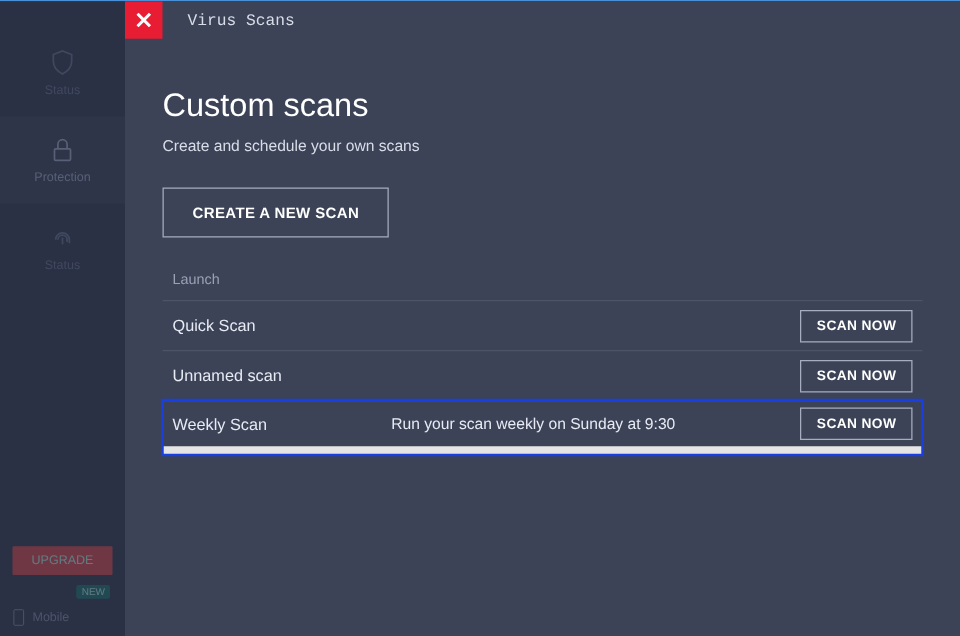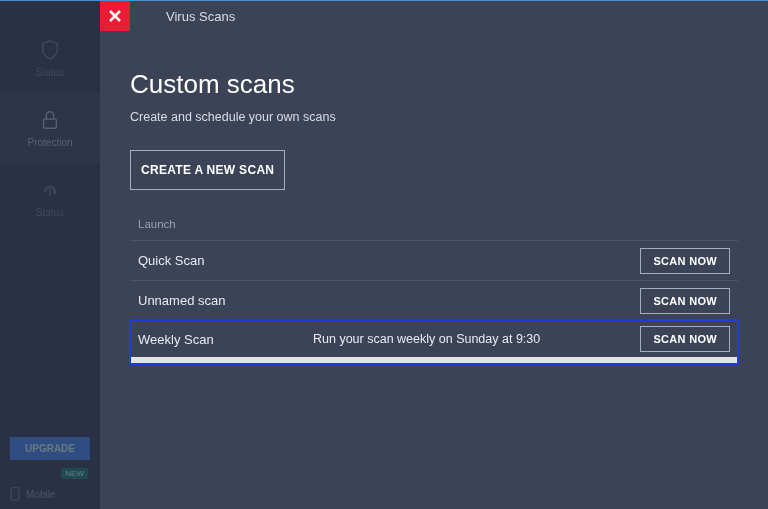--- a/index.html
+++ b/index.html
@@ -13,35 +13,35 @@
 .sidebar { width: 100px; height: 100%; background: #2a3145; display: flex; flex-direction: column; padding-top: 22px; position: relative; }
 .side-item { display: flex; flex-direction: column; align-items: center; justify-content: center; gap: 6px; height: 70px; }
 .side-icon { width: 22px; height: 22px; display: flex; align-items: center; justify-content: center; }
 .side-icon svg { width: 22px; height: 22px; stroke: #6a7490; fill: none; stroke-width: 1.5; opacity: 0.35; }
 .side-label { font-size: 10px; color: #6a7490; opacity: 0.35; }
 .side-item.active { background: rgba(255,255,255,0.02); }
 .side-item.active .side-icon svg { stroke: #8a94b0; opacity: 0.45; }
 .side-item.active .side-label { color: #8a94b0; opacity: 0.45; }
 
 .sidebar-footer { margin-top: auto; padding: 8px 10px; display: flex; flex-direction: column; gap: 8px; }
-.upgrade-btn { background: #3b82f6; color: #cfe; font-size: 10px; font-weight: 700; padding: 6px 0; text-align: center; opacity: 0.35; border-radius: 1px; }
+.upgrade-btn { background: #ef4444; color: #cfe; font-size: 10px; font-weight: 400; padding: 6px 0; text-align: center; opacity: 0.35; border-radius: 1px; }
 .badge-new { align-self: flex-end; margin-right: 2px; background: #0f766e; color: #cfe; font-size: 8px; padding: 1px 4px; border-radius: 2px; opacity: 0.35; }
 .mobile-row { display: flex; align-items: center; gap: 6px; color: #8a94b0; font-size: 10px; opacity: 0.35; }
 .mobile-row svg { width: 10px; height: 14px; stroke: #8a94b0; fill: none; }
 
 .main { flex: 1; height: 100%; background: #3c4357; display: flex; flex-direction: column; }
 .header-bar { height: 30px; display: flex; align-items: center; }
 .close-btn { width: 30px; height: 30px; background: #e81c32; display: flex; align-items: center; justify-content: center; cursor: pointer; }
 .close-btn svg { width: 12px; height: 12px; stroke: #fff; stroke-width: 2.5; }
-.header-title { color: #d9dde8; font-size: 13px; font-weight: 500; margin-left: 36px; }
+.header-title { color: #d9dde8; font-size: 13px; font-weight: 500; margin-left: 20px; font-family: Liberation Mono, monospace; }
 
 .content { padding: 38px 30px 0 30px; }
 h1 { color: #fff; font-size: 26px; font-weight: 400; margin-bottom: 10px; }
 .subtitle { color: #d9dde8; font-size: 12.5px; margin-bottom: 26px; }
-.create-btn { display: inline-block; border: 1px solid #a7adc0; color: #fff; font-size: 12px; font-weight: 600; letter-spacing: 0.3px; padding: 12px 10px; cursor: pointer; margin-bottom: 24px; }
+.create-btn { display: inline-block; border: 1px solid #a7adc0; color: #fff; font-size: 12px; font-weight: 600; letter-spacing: 0.3px; padding: 12px 23px; cursor: pointer; margin-bottom: 24px; }
 
 .table-head { display: flex; color: #9aa0b5; font-size: 11.5px; padding: 4px 8px 10px 8px; }
 .col-name { width: 175px; }
 .col-launch { flex: 1; }
 
 .scan-rows { display: flex; flex-direction: column; }
 .scan-row { display: flex; align-items: center; border-top: 1px solid #4d5468; padding: 0 8px; height: 40px; }
 .scan-row:last-child { border-bottom: 7px solid #e5e5e5; }
 .scan-name { width: 175px; color: #e8ebf4; font-size: 13px; font-weight: 500; }
 .scan-launch { flex: 1; color: #e8ebf4; font-size: 12.5px; }

